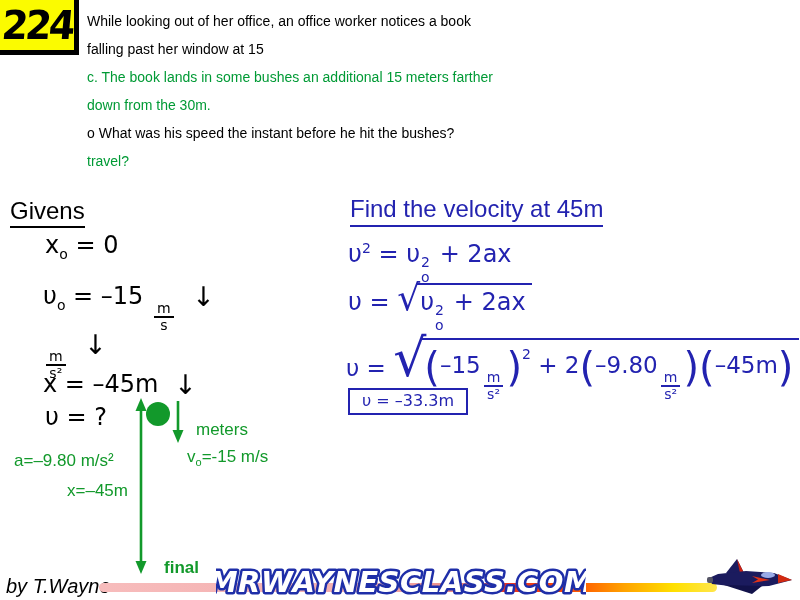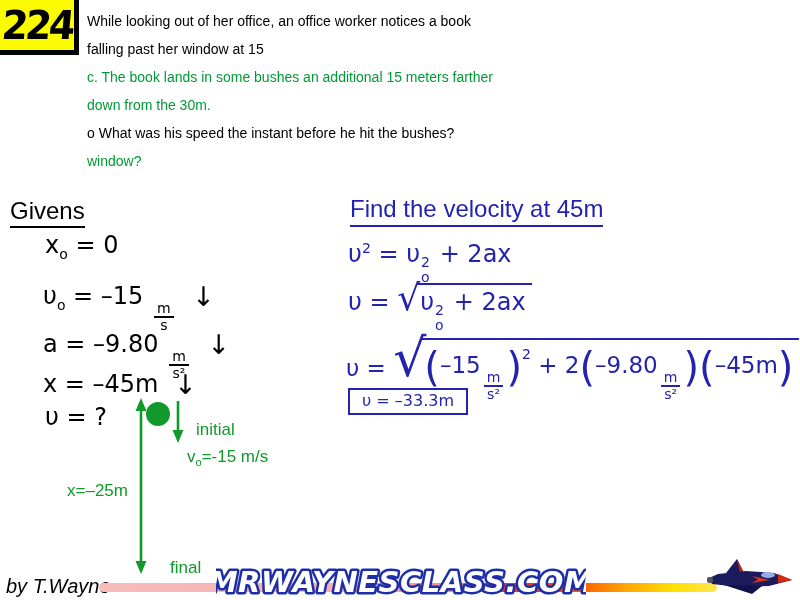--- a/index.html
+++ b/index.html
@@ -69,40 +69,39 @@
   <div class="num-box">
     <span>224</span>
   </div>
 
   <div class="problem">
     <div class="pline c-black">While looking out of her office, an office worker notices a book</div>
     <div class="pline c-black">falling past her window at 15</div>
     <div class="pline c-green">c. The book lands in some bushes an additional 15 meters farther</div>
     <div class="pline c-green">down from the 30m.</div>
     <div class="pline c-black">o What was his speed the instant before he hit the bushes?</div>
-    <div class="pline c-green">window?</div>
+    <div class="pline c-green">travel?</div>
   </div>
 
   <div class="sec-head givens-head">Givens</div>
 
   <div class="eq black" style="left:10px;top:231px;">
     <span>x</span><sub class="mini">o</sub><span> = 0</span>
   </div>
 
   <div class="eq black" style="left:8px;top:281px;">
     <span>υ</span><sub class="mini">o</sub><span> = –15</span>
     <span class="frac">
         <span class="num">m</span>
         <span>s</span>
       </span>
     <span class="downarrow">↓</span>
   </div>
 
   <div class="eq black" style="left:8px;top:329px;">
-    <span>a = –9.80</span>
     <span class="frac">
         <span class="num">m</span>
         <span>s²</span>
       </span>
     <span class="downarrow">↓</span>
   </div>
 
   <div class="eq black" style="left:8px;top:369px;">
     <span>x = –45m</span>
     <span class="downarrow">↓</span>
@@ -152,26 +151,27 @@
     <line x1="16" y1="16" x2="16" y2="176" stroke="#12992B" stroke-width="2.6"></line>
     <polygon points="16,5 10.5,18 21.5,18" fill="#12992B"></polygon>
     <polygon points="16,181 10.5,168 21.5,168" fill="#12992B"></polygon>
 
     <circle cx="33" cy="21" r="12" fill="#12992B"></circle>
 
     <line x1="53" y1="8" x2="53" y2="42" stroke="#12992B" stroke-width="2.6"></line>
     <polygon points="53,50 47.5,37 58.5,37" fill="#12992B"></polygon>
   </svg>
 
-  <div class="dlabel" style="left:196px;top:420px;">initial</div>
+  <div class="dlabel" style="left:196px;top:420px;">meters</div>
   <div class="dlabel" style="left:187px;top:447px;">
     <span>v</span><sub>o</sub><span>=-15 m/s</span>
   </div>
-  <div class="dlabel" style="left:67px;top:481px;">x=–25m</div>
-  <div class="dlabel" style="left:170px;top:558px;">final</div>
+  <div class="dlabel" style="left:14px;top:451px;">a=–9.80 m/s²</div>
+  <div class="dlabel" style="left:67px;top:481px;">x=–45m</div>
+  <div class="dlabel" style="left:164px;top:558px;font-weight:bold;">final</div>
 
   <div class="author">by T.Wayne</div>
   <div class="stripe"></div>
 
   <svg class="banner-svg" width="370" height="38" viewBox="0 0 370 38">
     <text x="185" y="29" text-anchor="middle" font-family="DejaVu Sans, Liberation Sans, sans-serif" font-size="29" font-weight="bold" font-style="italic" letter-spacing="0.5" fill="#ffffff" stroke="#1E2EA8" stroke-width="5" paint-order="stroke" stroke-linejoin="round">MRWAYNESCLASS.COM</text>
   </svg>
 
   <svg class="jet-svg" width="102" height="44" viewBox="0 0 102 44">
 

